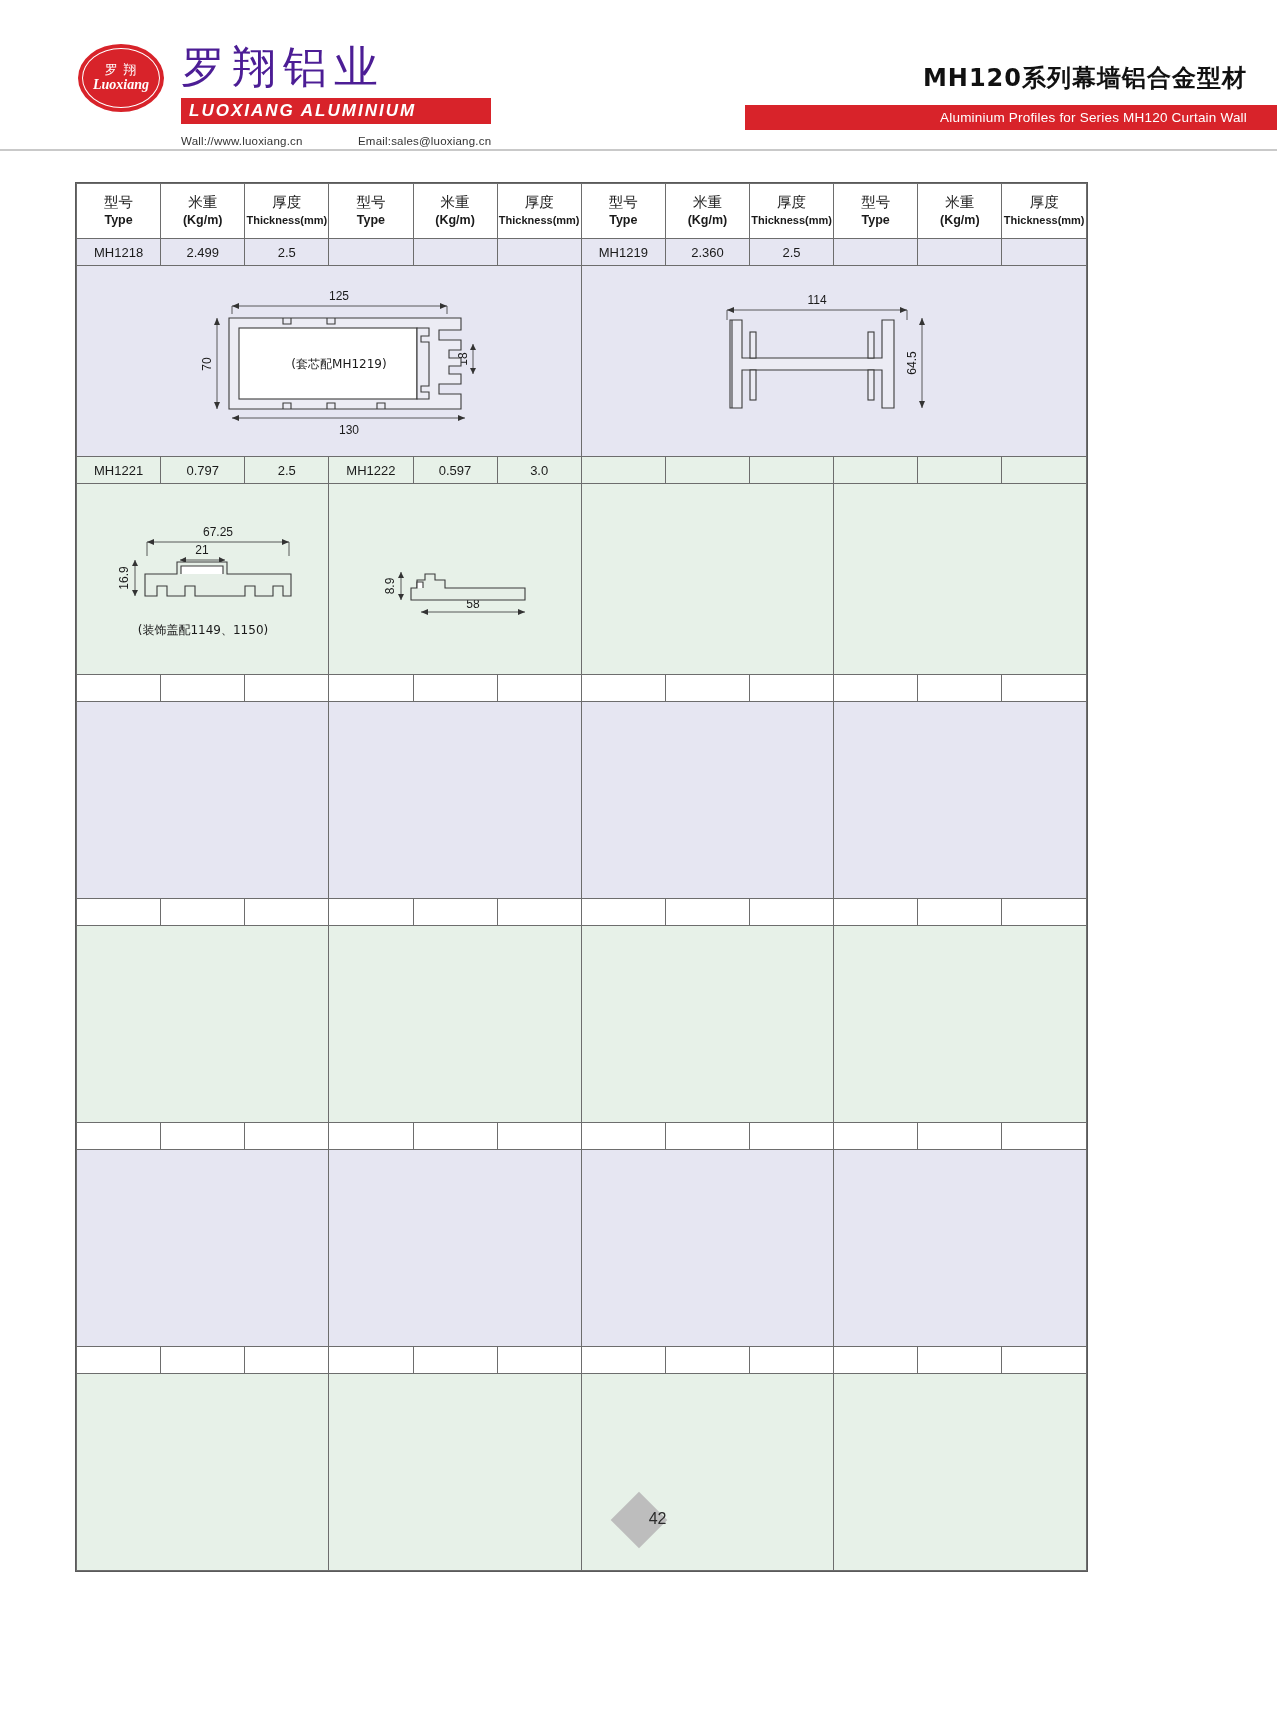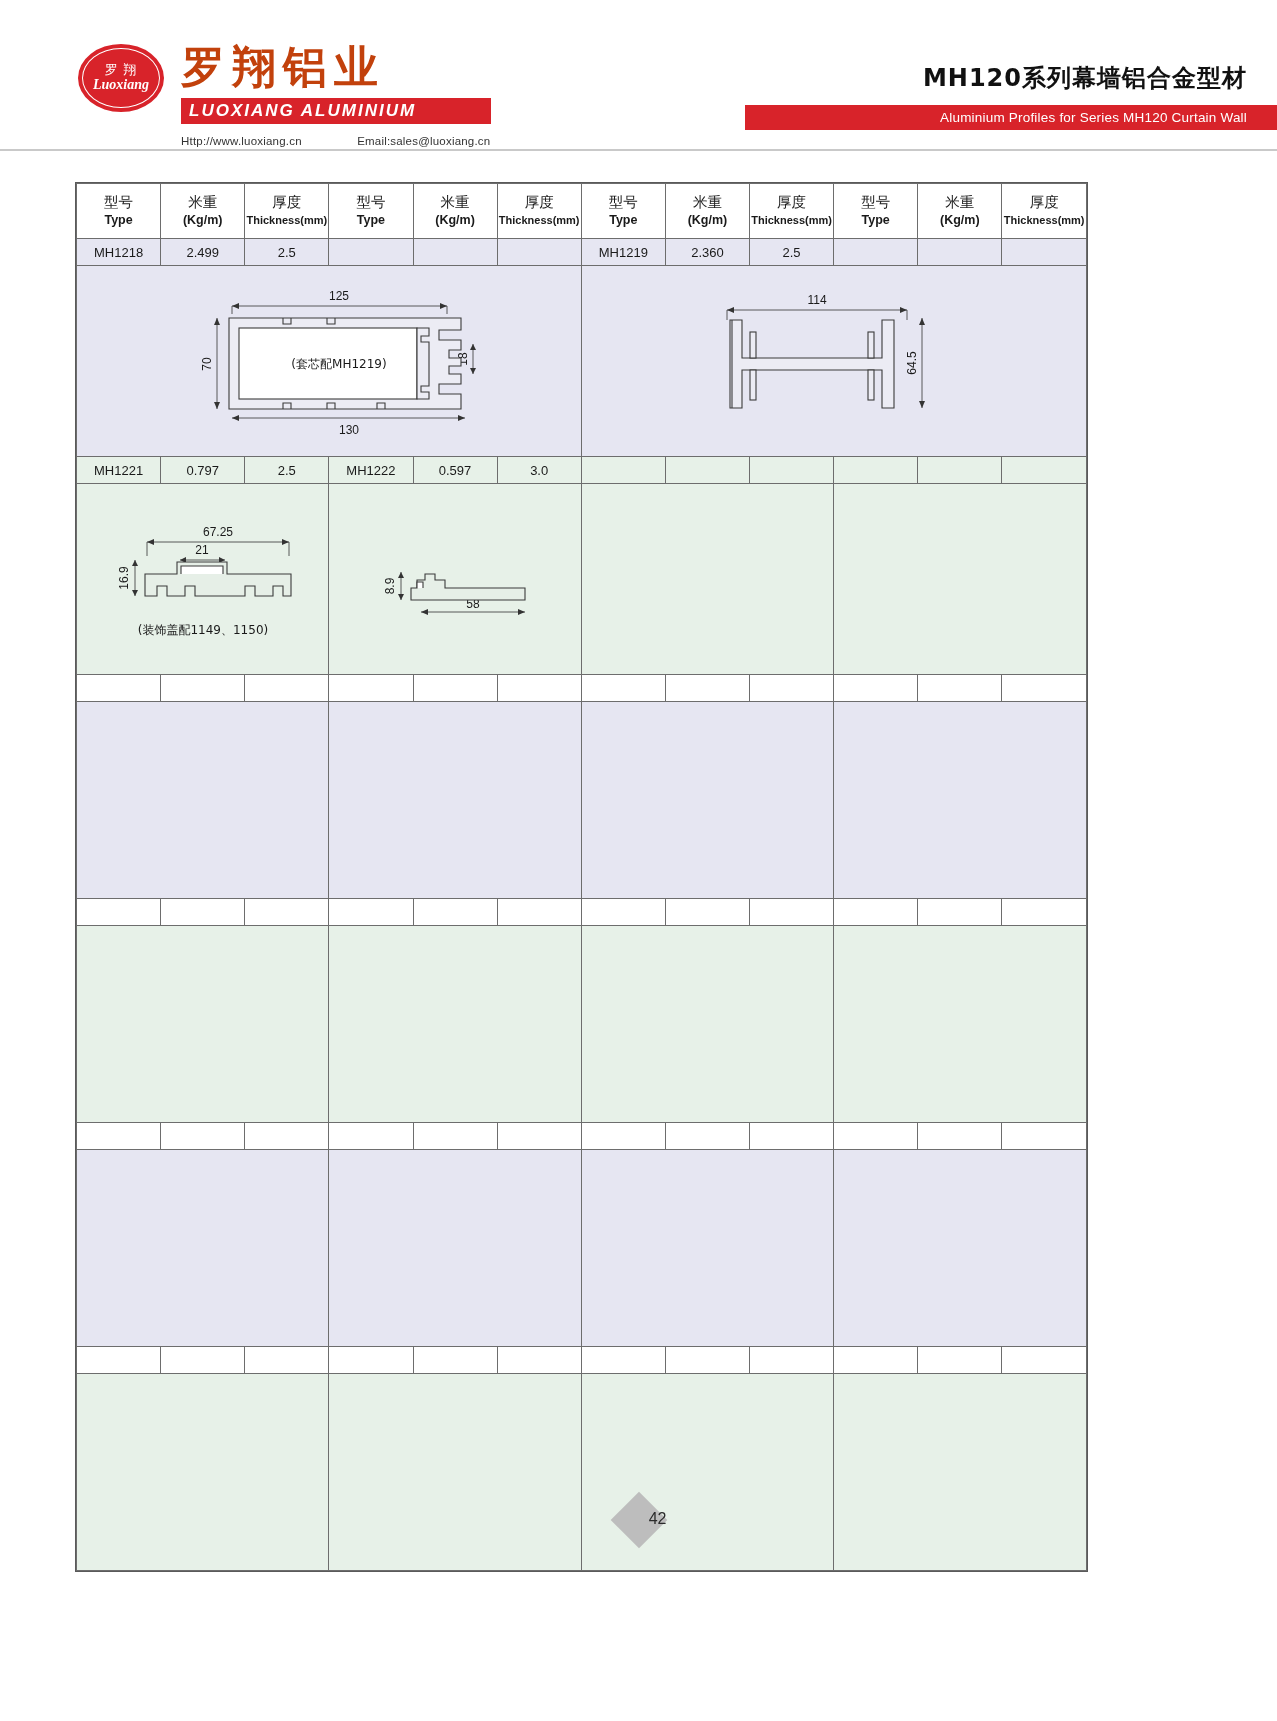--- a/index.html
+++ b/index.html
@@ -71,23 +71,23 @@
     position: relative;
     z-index: 2;
     font-family: "Liberation Serif", serif;
   }
   .brand-col {
     margin-left: 14px;
   }
   .brand-cn {
     font-family: "DejaVu Sans", sans-serif;
     font-size: 44px;
-    font-weight: bold;
+    font-weight: normal;
     letter-spacing: 7px;
-    color: #c2410c;
+    color: #4c1d95;
     line-height: 50px;
   }
   .brand-bar {
     margin-top: 6px;
     background: #d8232a;
     width: 310px;
     height: 26px;
     display: flex;
     align-items: center;
     padding-left: 8px;
@@ -251,21 +251,21 @@
         <span class="seal-top">罗 翔</span>
         <span class="seal-bot">Luoxiang</span>
       </div>
     </div>
     <div class="brand-col">
       <div class="brand-cn">罗翔铝业</div>
       <div class="brand-bar">
         <span class="brand-en">LUOXIANG ALUMINIUM</span>
       </div>
       <div class="contact-line">
-        <span>Http://www.luoxiang.cn</span>
+        <span>Wall://www.luoxiang.cn</span>
         <span class="mail">Email:sales@luoxiang.cn</span>
       </div>
     </div>
   </div>
 
   <div class="title-cn">MH120系列幕墙铝合金型材</div>
   <div class="title-bar">
     <span class="title-en">Aluminium Profiles for Series MH120 Curtain Wall</span>
   </div>
   <div class="header-rule"></div>

